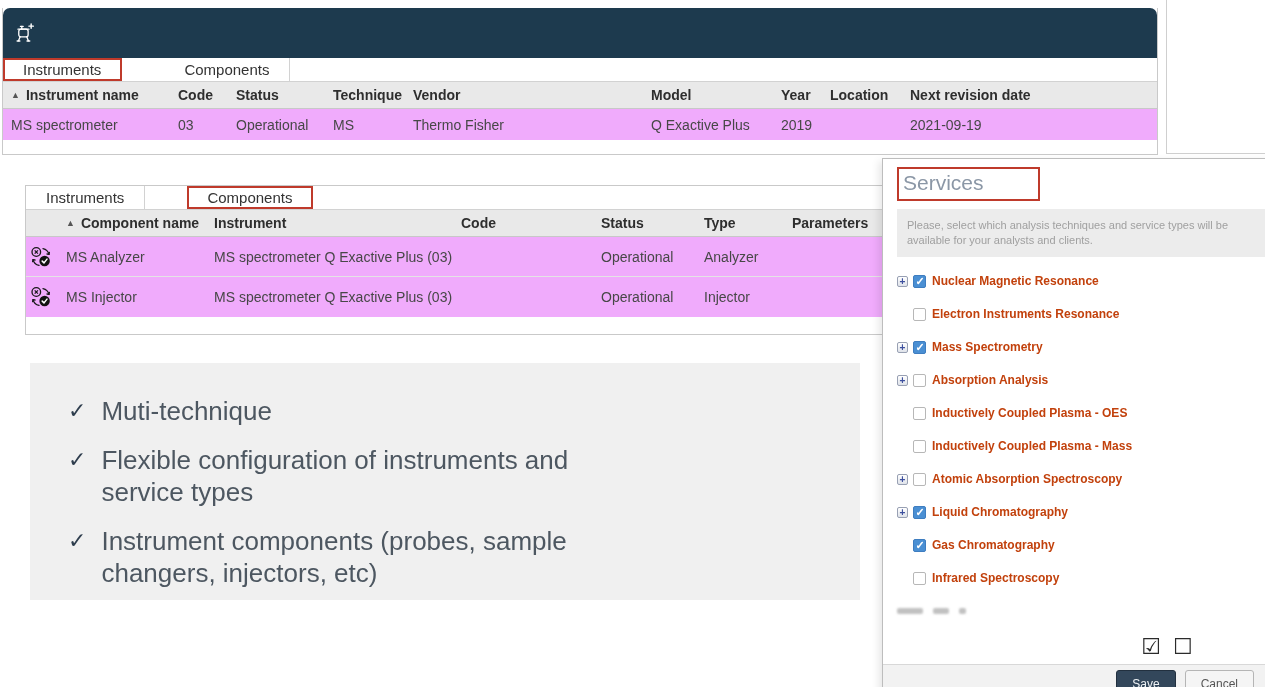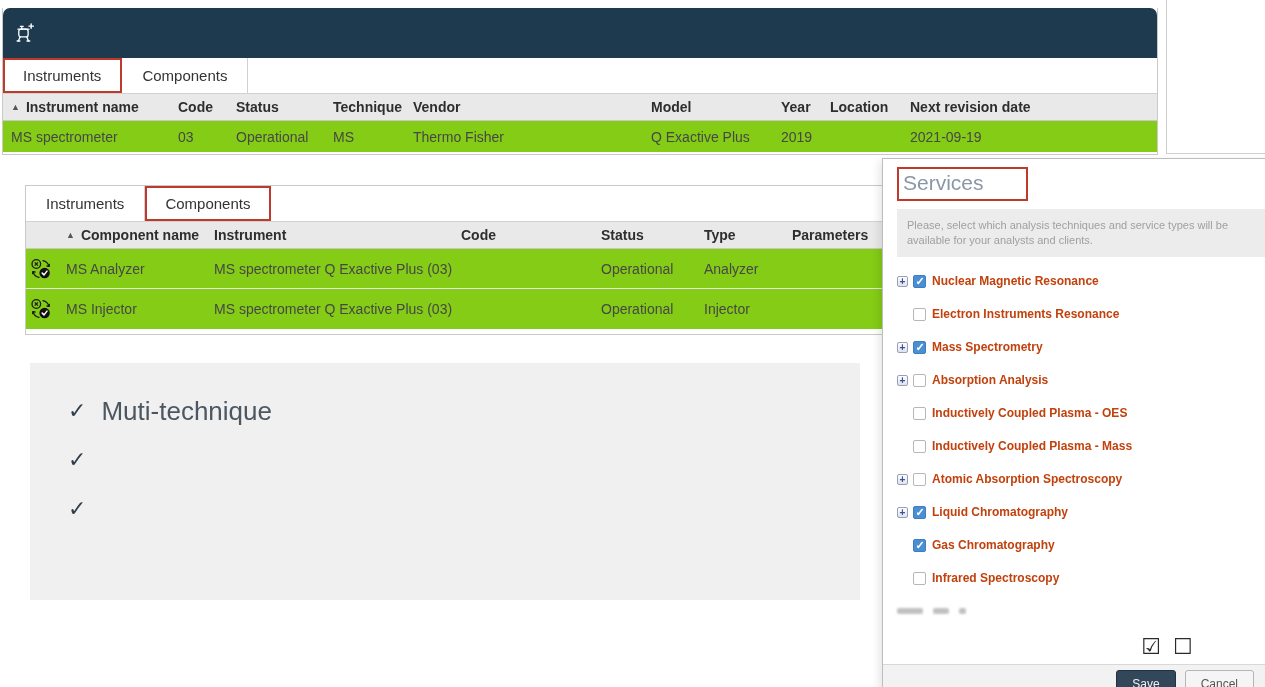--- a/index.html
+++ b/index.html
@@ -20,36 +20,36 @@
 
   
   .panel{ position:absolute; background:#fff; border:1px solid #c9c9c9; }
 
   
   #panel-instruments{ left:2px; top:8px; width:1156px; height:147px; z-index:1; border-top:none; }
   .navbar{
     height:50px; background:#1d3a4e; border-radius:7px 7px 0 0;
     display:flex; align-items:center; padding-left:10px;
   }
-  .tabs{ display:flex; height:36px; border-bottom:1px solid #d2d2d2; align-items:stretch; }
+  .tabs{ display:flex; height:24px; border-bottom:1px solid #d2d2d2; align-items:stretch;gap:42px; }
   .tab{
     padding:0 20px; display:flex; align-items:center;
     font-size:15px; color:#333; background:#fff;
     border-right:1px solid #d2d2d2; cursor:pointer; position:relative;
   }
   .tab.annotated{ outline:2px solid #bf3a2b; outline-offset:-2px; }
 
   
   .tbl{ width:100%; font-size:14px; color:#474747; }
   .tr{ display:flex; align-items:center; }
   .tr.head{
     background:#e9e9e9; border-bottom:1px solid #c8c8c8;
     font-weight:bold; color:#2e2e2e; height:27px;
   }
-  .tr.body{ height:31px; border-bottom:1px solid #e4e4e4; background:#84cc16; }
+  .tr.body{ height:31px; border-bottom:1px solid #e4e4e4; background:#f0abfc; }
   .tr.body:last-child{ border-bottom:none; }
   .cell{ padding-left:8px; white-space:nowrap; overflow:hidden; display:flex; align-items:center; }
   .sort-arrow{ font-size:9px; color:#555; margin-right:6px; }
 
   .t1 .c1{width:167px}.t1 .c2{width:58px}.t1 .c3{width:97px}.t1 .c4{width:80px}
   .t1 .c5{width:238px}.t1 .c6{width:130px}.t1 .c7{width:49px}.t1 .c8{width:80px}.t1 .c9{flex:1}
 
   
   #panel-components{ left:25px; top:185px; width:1133px; height:150px; z-index:1; }
   .t2 .c1{width:32px; padding-left:4px;}
@@ -69,21 +69,21 @@
 
   
   #services-panel{
     position:absolute; left:882px; top:158px; width:405px; height:546px;
     background:#fff; border:1px solid #bdbdbd; z-index:3;
     box-shadow:-3px 3px 8px rgba(0,0,0,0.10);
     display:flex; flex-direction:column; padding:10px 0 0 14px;
   }
   .services-title{
     display:inline-block; font-size:21px; color:#8b97a6;
-    outline:2px solid #bf3a2b; outline-offset:0; padding:2px 42px 4px 4px;
+    outline:2px solid #bf3a2b; outline-offset:0; padding:2px 54px 4px 4px;
     align-self:flex-start; margin-left:2px;
   }
   .services-desc{
     margin-top:10px; margin-right:0; background:#ececec; color:#a0a0a0;
     font-size:11px; line-height:15px; padding:9px 10px; width:383px;
   }
   .tree{ margin-top:14px; }
   .tree-row{ display:flex; align-items:center; margin-bottom:13px; height:20px; }
   .tree-row.child{ padding-left:16px; }
   .exp{
@@ -244,23 +244,25 @@
     </div>
 </div>
 
 <div id="feature-box">
     <div class="feature-item">
       <span class="feature-check">✓</span>
       <span class="feature-text">Muti-technique</span>
     </div>
     <div class="feature-item">
       <span class="feature-check">✓</span>
+      <span class="feature-text">Flexible configuration of instruments and service types</span>
     </div>
     <div class="feature-item">
       <span class="feature-check">✓</span>
+      <span class="feature-text">Instrument components (probes, sample changers, injectors, etc)</span>
     </div>
   </div>
 
 <div id="services-panel">
   <div class="services-title">Services</div>
   <div class="services-desc">Please, select which analysis techniques and service types will be available for your analysts and clients.</div>
   <div class="tree">
       <div class="tree-row">
         <span class="exp">+</span>
         <span class="cb checked"></span>

